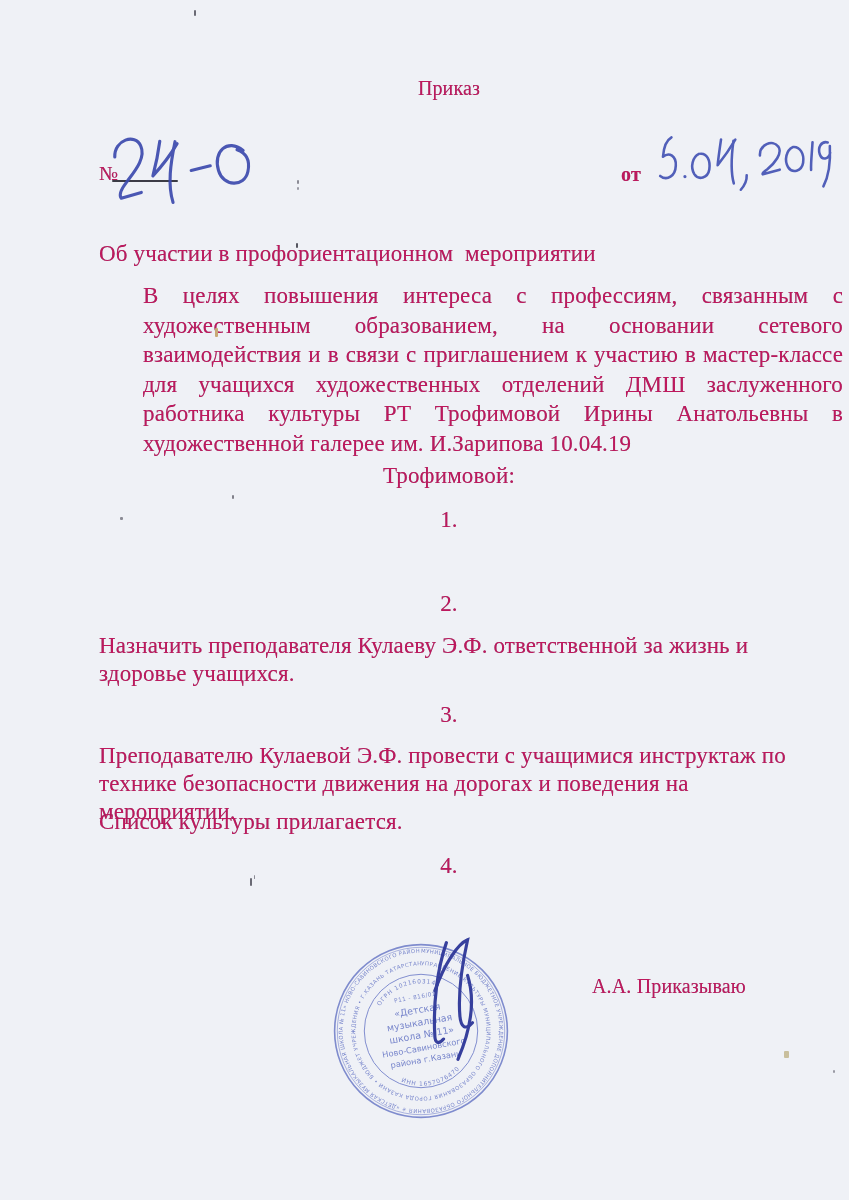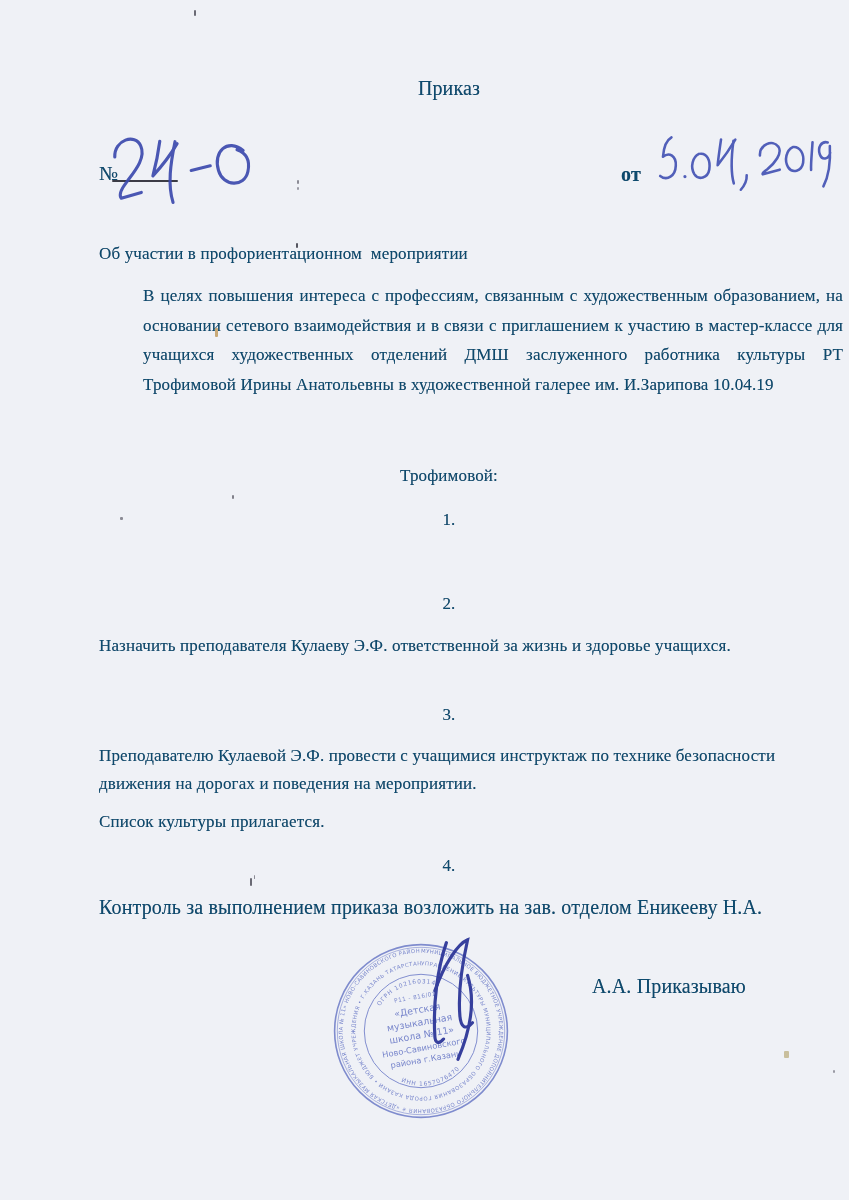--- a/index.html
+++ b/index.html
@@ -1,23 +1,23 @@
 <!DOCTYPE html>
 <html lang="ru"><head>
 <meta charset="utf-8">
 <style>
   html,body{margin:0;padding:0;background:#e8eaef;}
   .page{
     position:relative;width:849px;height:1200px;overflow:hidden;
     background:#eff1f6;
     font-family:"Liberation Serif","DejaVu Serif",serif;
-    color:#0c4a6e;
+    color:#be185d;
   }
   .abs{position:absolute;}
-  .doc{font-size:17px;letter-spacing:.15px;line-height:28px;
+  .doc{font-size:23px;letter-spacing:.15px;line-height:28px;
        text-shadow:0 0 .5px rgba(44,44,64,.45);}
   .big{font-size:20px;}
   .centerband{left:99px;width:700px;text-align:center;}
   .leftband{left:99px;width:715px;text-align:left;}
   .justified{left:99px;width:700px;text-align:justify;line-height:29.5px;margin-left:44px;}
   .pre{white-space:pre-wrap;}
   .underline-rule{height:2px;background:#3c3c46;border-radius:1px;}
   .speck{position:absolute;border-radius:1px;}
   svg{overflow:visible;}
 </style>
@@ -68,21 +68,20 @@
 
   <div class="abs centerband doc" style="top:590px;">2.</div>
   <div class="abs doc" style="left:99px;top:632px;width:650px;">Назначить преподавателя Кулаеву Э.Ф. ответственной за жизнь и здоровье учащихся.</div>
 
   <div class="abs centerband doc" style="top:701px;">3.</div>
   <div class="abs doc" style="left:99px;top:742px;width:700px;">Преподавателю Кулаевой Э.Ф. провести с учащимися инструктаж по технике безопасности движения на дорогах и поведения на мероприятии.</div>
 
   <div class="abs leftband doc" style="top:808px;">Список культуры прилагается.</div>
 
   <div class="abs centerband doc" style="top:852px;">4.</div>
-  <div class="abs leftband doc big" style="top:893px;">Контроль за выполнением приказа возложить на зав. отделом Еникееву Н.А.</div>
 
   <div class="abs doc big" style="left:592px;top:972px;">А.А. Приказываю</div>
 
   <svg class="abs" style="left:331px;top:941px;width:180px;height:180px;" viewBox="0 0 200 200">
     <defs>
       <path id="ring1" d="M 100,13 A 87,87 0 1 1 99.98,13"></path>
       <path id="ring2" d="M 100,27 A 73,73 0 1 1 99.98,27"></path>
       <path id="ogrnArc" d="M 47,100 A 53,53 0 0 1 153,100"></path>
       <path id="innArc" d="M 43,104 A 57,57 0 0 0 157,104"></path>
     </defs>

